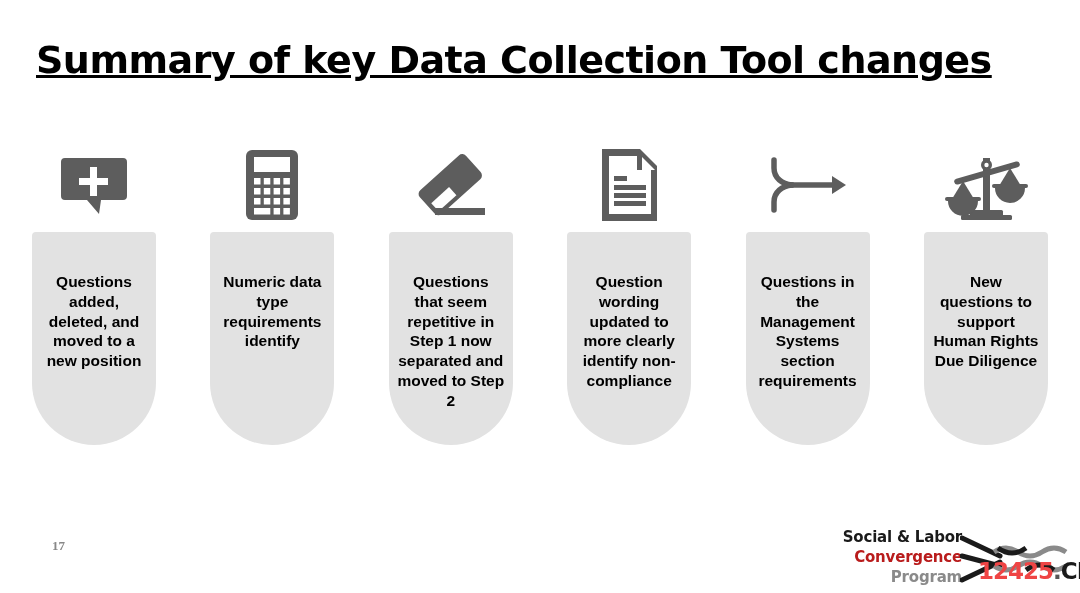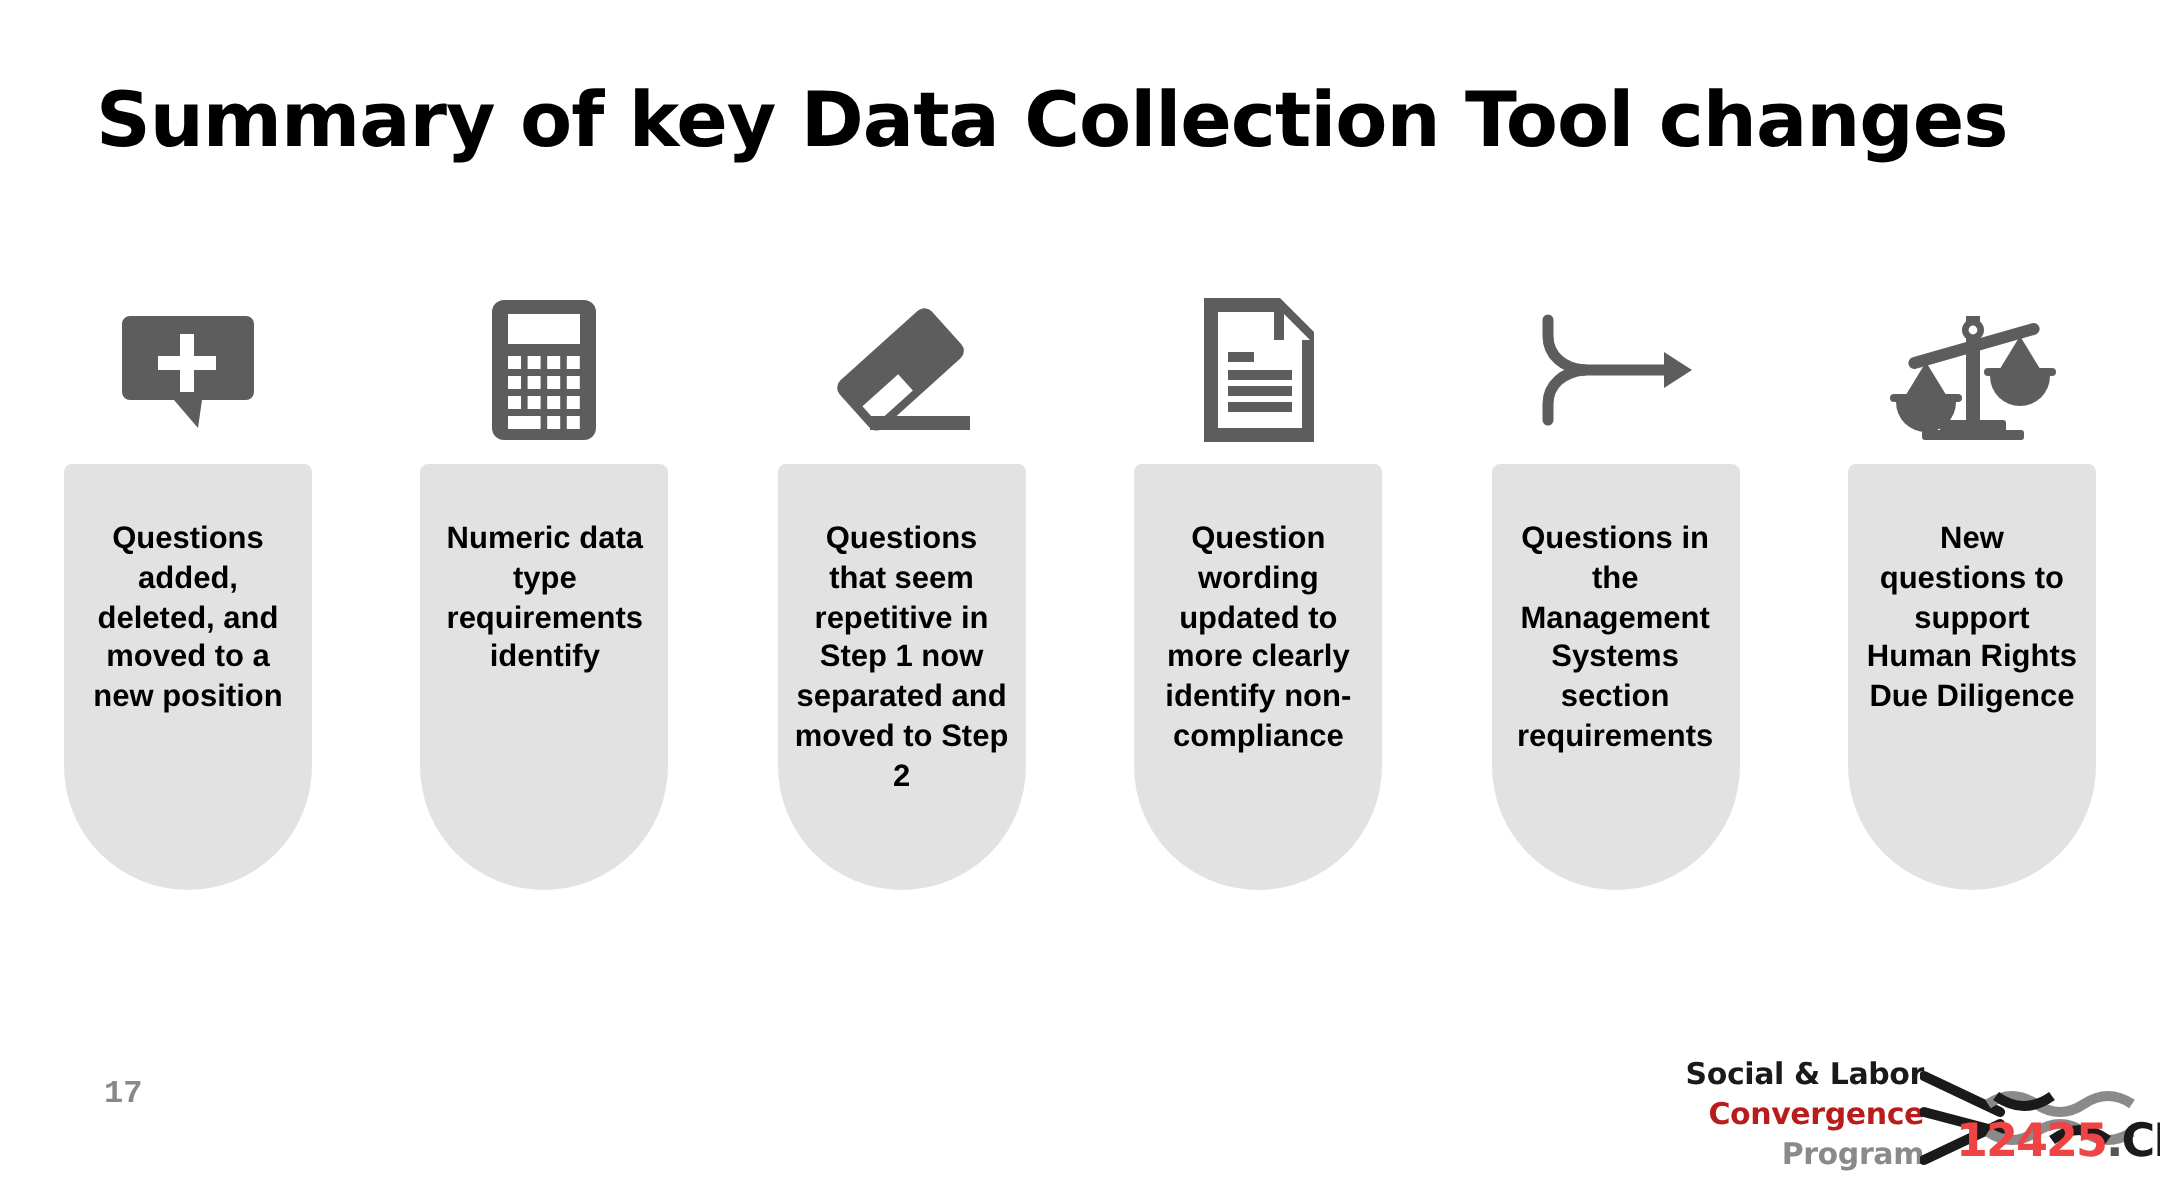--- a/index.html
+++ b/index.html
@@ -20,29 +20,30 @@
   .slide {
     position: relative;
     width: 1080px;
     height: 593px;
     background: #ffffff;
   }
 
   
   .slide-title {
     position: absolute;
-    left: 48px;
+    left: 36px;
     top: 37px;
     width: 960px;
     font-size: 38px;
     font-weight: bold;
     letter-spacing: -0.5px;
     color: #000000;
     line-height: 1.22;
     font-family: "DejaVu Sans", "Liberation Sans", sans-serif;
+    text-decoration: underline;
   }
 
   
   .cards {
     position: absolute;
     left: 32px;
     top: 140px;
     width: 1016px;
     height: 305px;
     display: flex;
@@ -80,31 +81,32 @@
     justify-content: center;
   }
 
   .card-text {
     font-size: 15.5px;
     line-height: 1.28;
     font-weight: bold;
     color: #000000;
     text-align: center;
     font-family: "Liberation Sans", sans-serif;
+    margin-top: 12px;
   }
 
   
   .page-number {
     position: absolute;
     left: 52px;
     top: 538px;
-    font-size: 16px;
+    font-size: 13px;
     font-weight: bold;
     color: #888888;
-    font-family: Liberation Mono, monospace;
+    font-family: Liberation Serif, serif;
   }
 
   .logo {
     position: absolute;
     right: 8px;
     top: 528px;
     width: 270px;
     height: 62px;
   }
 

